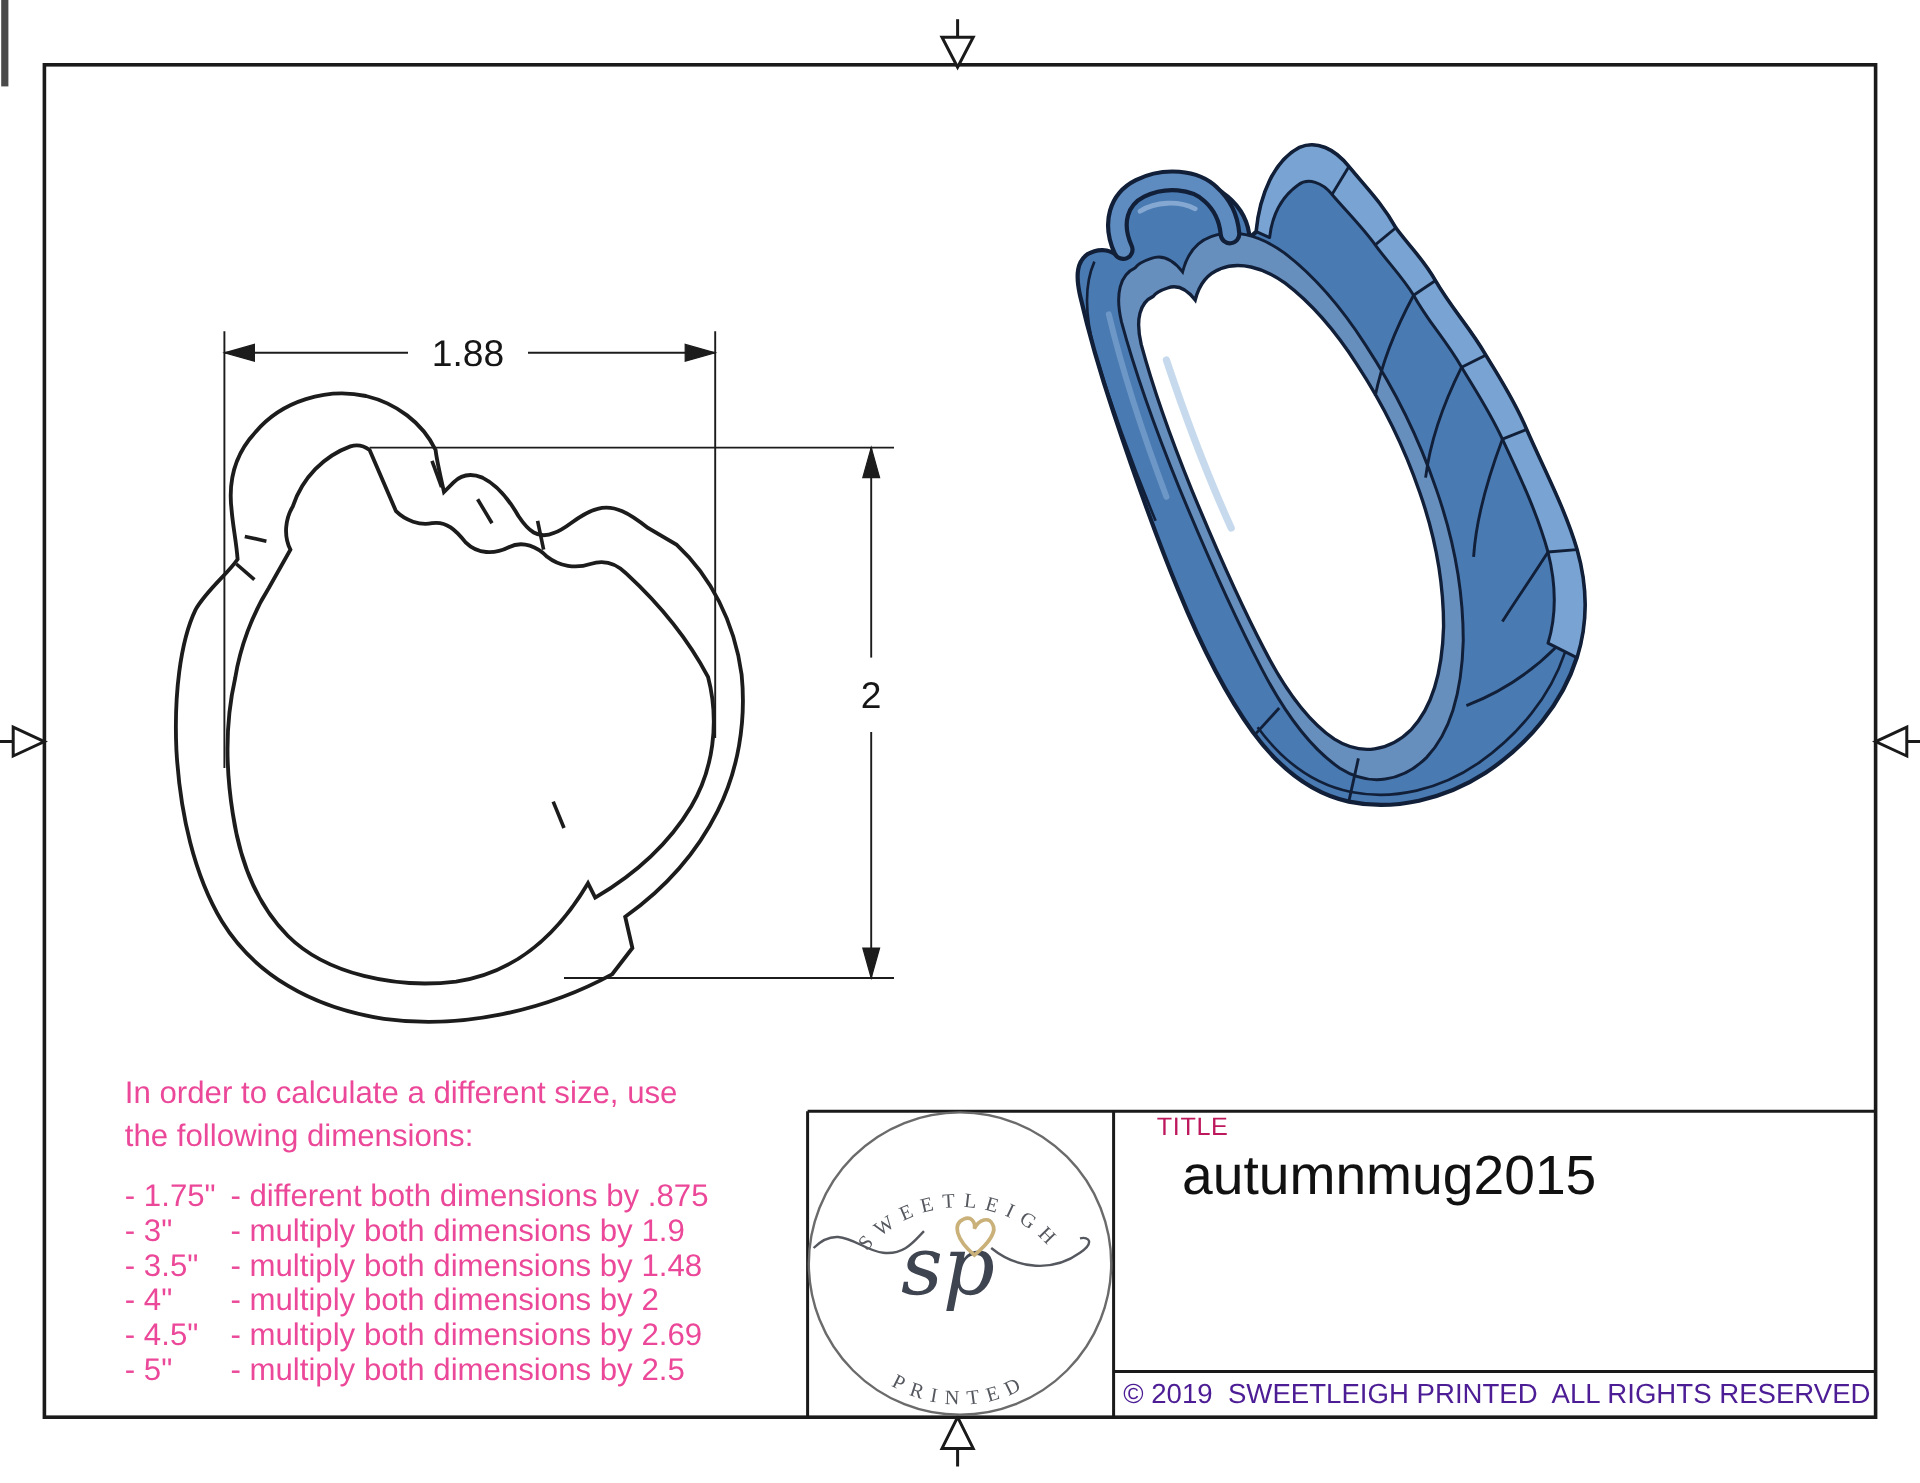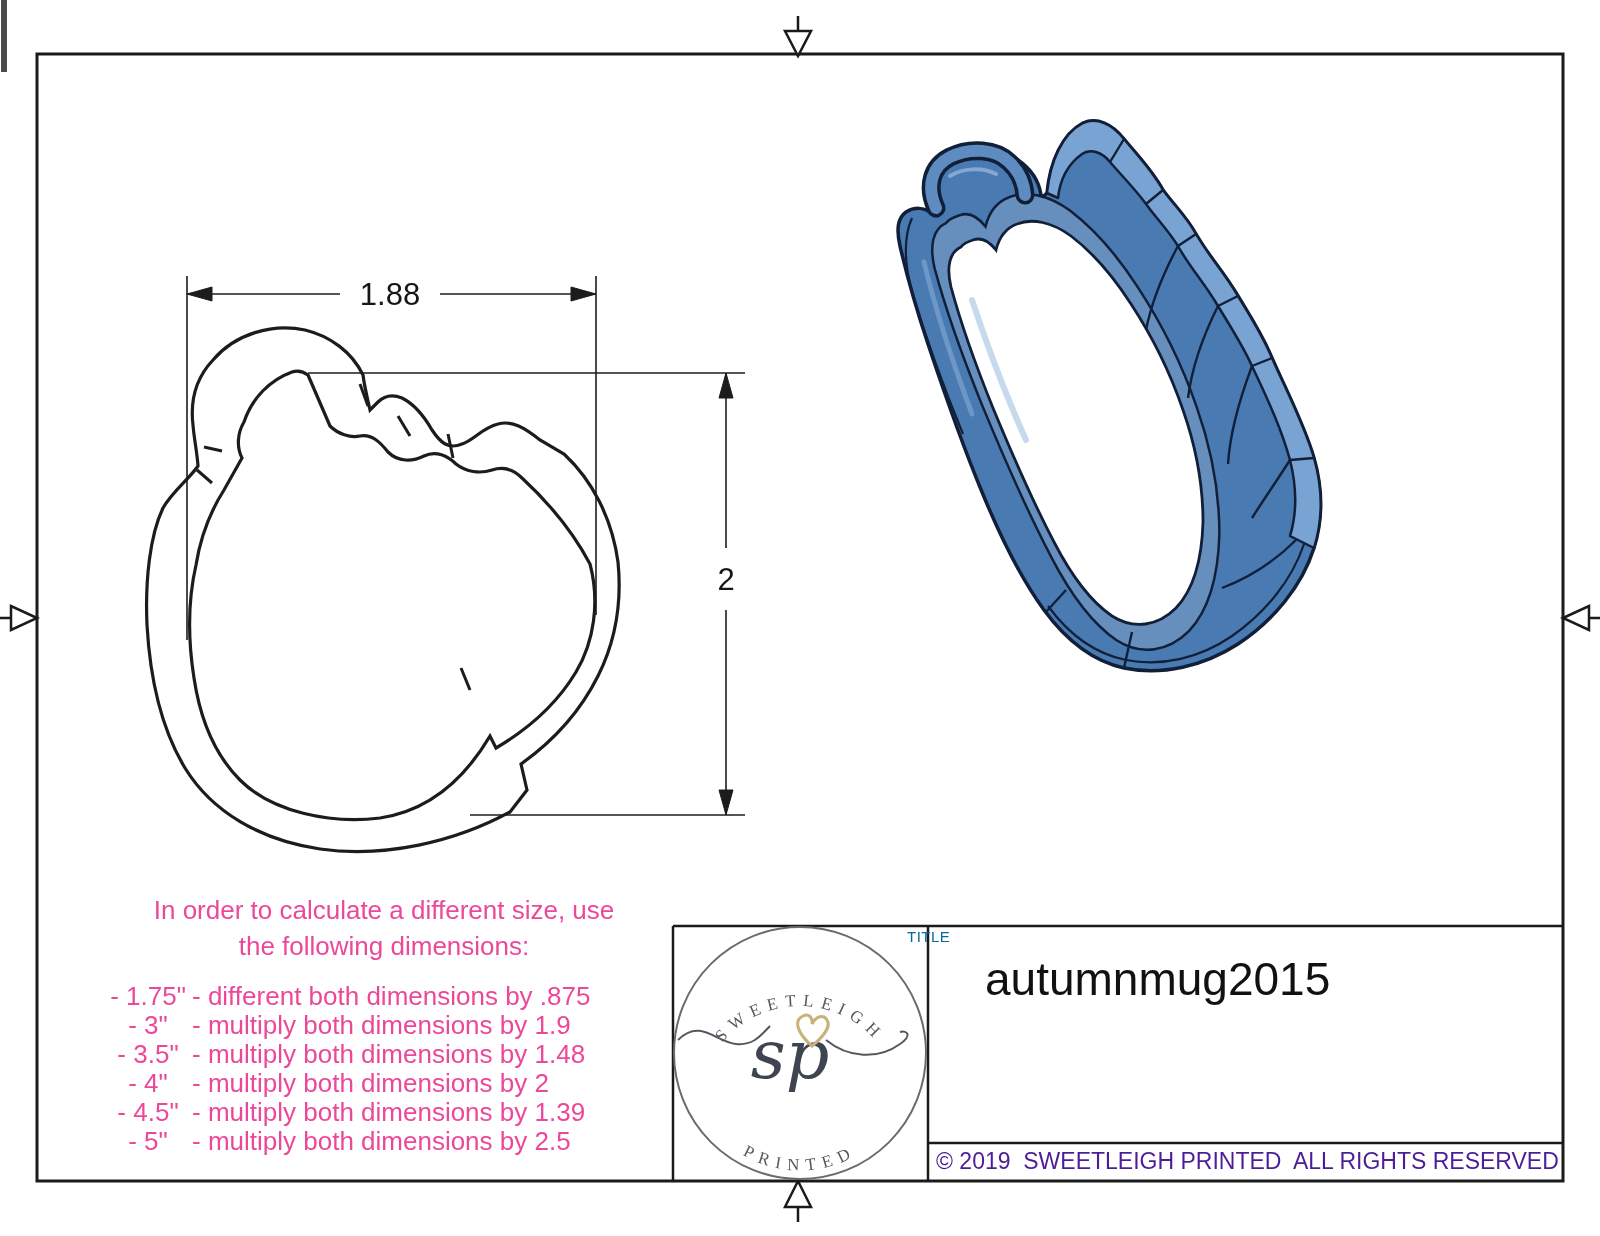--- a/index.html
+++ b/index.html
@@ -1,29 +1,29 @@
 <!DOCTYPE html>
 <html><head>
 <meta charset="utf-8">
 <style>
   html,body{margin:0;padding:0;background:#ffffff;}
   .sheet{
     position:relative;width:1600px;height:1236px;background:#ffffff;overflow:hidden;
-    font-family:"Liberation Sans",sans-serif;color:#1a1a1a;text-align:center;
+    font-family:"Liberation Sans",sans-serif;color:#1a1a1a;
   }
   .sheet svg{position:absolute;left:0;top:0;}
   .instructions{
     position:absolute;left:104px;top:892px;width:560px;
     font-size:26px;line-height:36px;color:#ec4899;
   }
   .mult-list{margin-top:18px;}
   .mult-row{display:flex;line-height:29px;font-size:26px;}
   .mult-size{width:88px;flex:0 0 88px;}
   .title-label{
-    position:absolute;left:907px;top:928px;font-size:15px;letter-spacing:0.5px;color:#0369a1;
+    position:absolute;left:964px;top:928px;font-size:21px;letter-spacing:0.5px;color:#be185d;
   }
   .title-text{
     position:absolute;left:985px;top:952px;font-size:46px;color:#111;
   }
   .copyright{
     position:absolute;left:936px;top:1148px;font-size:23px;color:#4c1d95;white-space:pre;
   }
 </style>
 </head>
 <body>
@@ -294,21 +294,21 @@
     <div class="mult-row">
       <span class="mult-size">- 3.5"</span>
       <span>- multiply both dimensions by 1.48</span>
     </div>
     <div class="mult-row">
       <span class="mult-size">- 4"</span>
       <span>- multiply both dimensions by 2</span>
     </div>
     <div class="mult-row">
       <span class="mult-size">- 4.5"</span>
-      <span>- multiply both dimensions by 1.39</span>
+      <span>- multiply both dimensions by 2.69</span>
     </div>
     <div class="mult-row">
       <span class="mult-size">- 5"</span>
       <span>- multiply both dimensions by 2.5</span>
     </div>
   </div>
 </div>
 
 <div class="title-label">TITLE</div>
 <div class="title-text">autumnmug2015</div>

